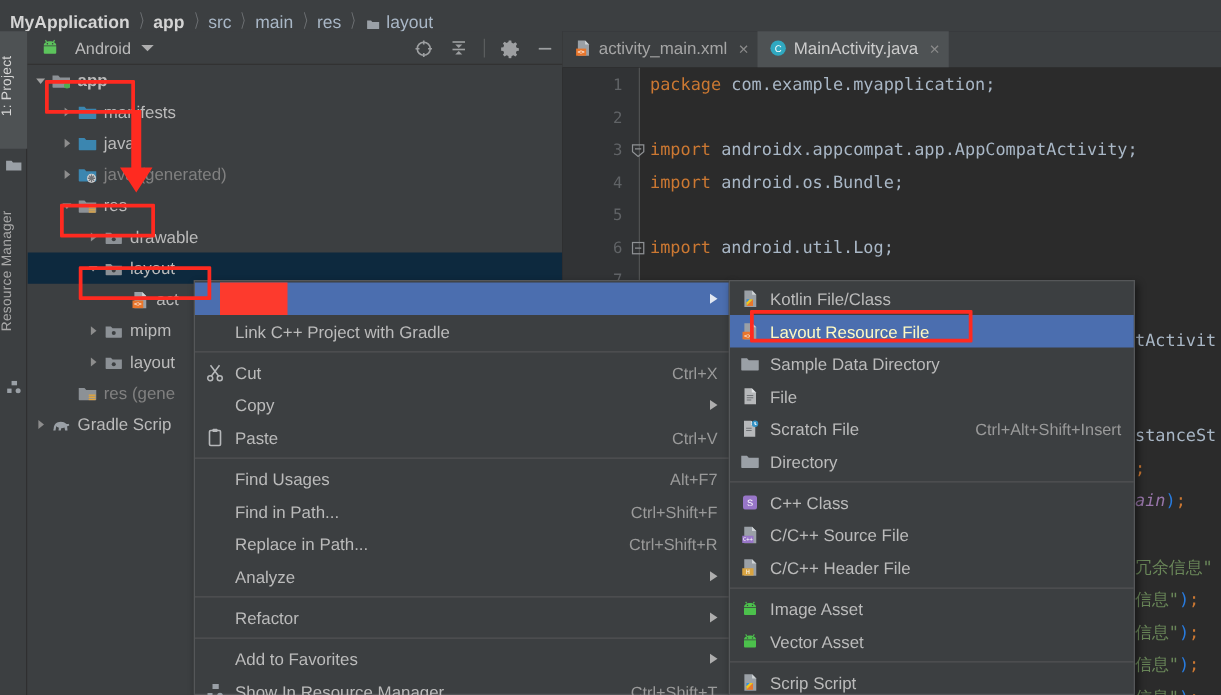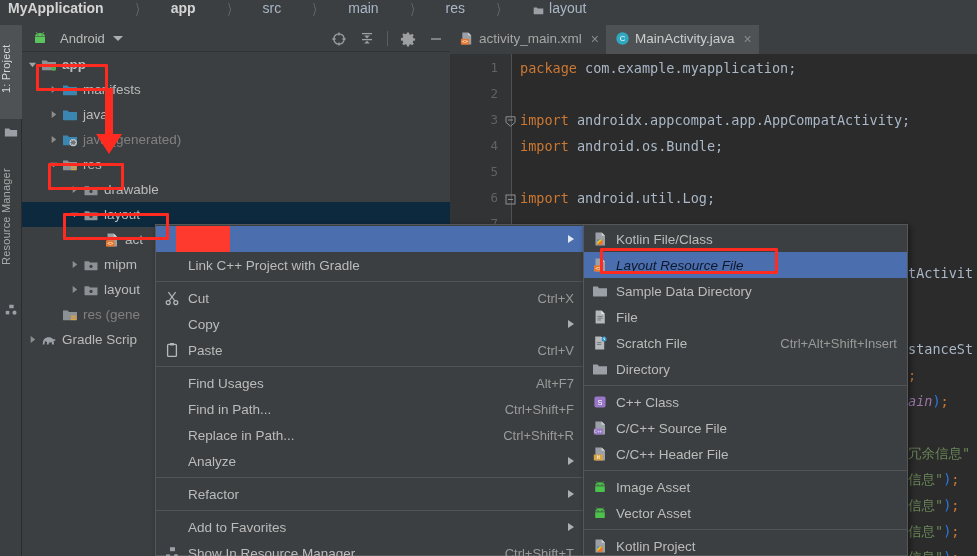--- a/index.html
+++ b/index.html
@@ -12,24 +12,23 @@
     font-size: 13px;
     color: #bbbbbb;
     -webkit-font-smoothing: antialiased;
   }
   #app { position: relative; width: 977px; height: 556px; overflow: hidden; }
 
   
   .breadcrumb {
     position: absolute; left: 0; top: 0; width: 977px; height: 25px;
     background: #3c3f41;
-    display: flex; align-items: flex-start;
+    display: flex; align-items: flex-end;
     padding-left: 8px;
     white-space: nowrap;
-    gap: 24px;
   }
   .crumb { color: #a9b7c6; font-size: 14px; }
   .crumb.bold { font-weight: bold; color: #d4d4d4; }
   .crumb-sep {
     color: #6e7174; font-size: 15px; margin: 0 7px;
     transform: scaleX(0.65); display: inline-block;
   }
   .crumb-folder-ico {
     display: inline-block; width: 13px; height: 11px;
     margin-right: 4px; position: relative; top: 1px;
@@ -149,21 +148,21 @@
     position: absolute; left: 155px; top: 224px; width: 430px; height: 332px;
     background: #3c3f41; border: 1px solid #555759;
     box-shadow: 2px 2px 6px rgba(0,0,0,.45);
     padding: 1px 0;
   }
   .mi {
     position: relative; height: 26px; display: flex; align-items: center;
     padding-left: 32px; padding-right: 10px;
     font-size: 13.5px; color: #bbbbbb; white-space: nowrap;
   }
-  .mi.hl { background: #4b6eaf; color: #0f172a; font-style: italic; }
+  .mi.hl { background: #4b6eaf; color: #fef9c3; }
   .mi .mi-ico {
     position: absolute; left: 8px; top: 50%; transform: translateY(-50%);
     width: 16px; height: 16px;
   }
   .mi .shortcut {
     margin-left: auto; color: #9a9a9a; font-size: 13px; padding-left: 22px;
   }
   .mi .submark {
     margin-left: auto; width: 0; height: 0;
     border-top: 4.5px solid transparent; border-bottom: 4.5px solid transparent;
@@ -628,21 +627,21 @@
       <div class="msep"></div>
       <div class="mi">
         <span class="mi-ico"><svg class="" viewBox="0 0 16 16" width="16" height="16">
             <path d="M3.5 1.4h6.2L13 4.7v9.9H3.5z" fill="#9aa0a6"></path>
             <path d="M9.7 1.4L13 4.7H9.7z" fill="#cfd3d6"></path>
             <path d="M5.2 8.4h5.2v5.2H5.2z" fill="#e8762c"></path>
             <path d="M5.2 8.4h5.2l-5.2 5.2z" fill="#2196f3"></path>
             <path d="M10.4 8.4L5.2 13.6h5.2z" fill="#e8762c"></path>
             <path d="M5.2 11l2.6-2.6h2.6L5.2 13.6z" fill="#f5c518"></path>
           </svg></span>
-        <span>Kotlin Project</span>
+        <span>Scrip Script</span>
       </div>
     </div>
 
   <div class="annot" style="left:36px; top:64px; width:72px; height:27px;"></div>
   <div class="annot" style="left:48px; top:163px; width:76px; height:27px;"></div>
   <div class="annot" style="left:63px; top:213px; width:106px; height:27px;"></div>
   <div class="annot-fill" style="left:176px; top:226px; width:54px; height:26px;"></div>
   <div class="annot" style="left:600px; top:248px; width:178px; height:26px;"></div>
 
   <svg class="arrow-svg" style="left:92px; top:88px; width:34px; height:70px;" viewBox="0 0 34 70">

